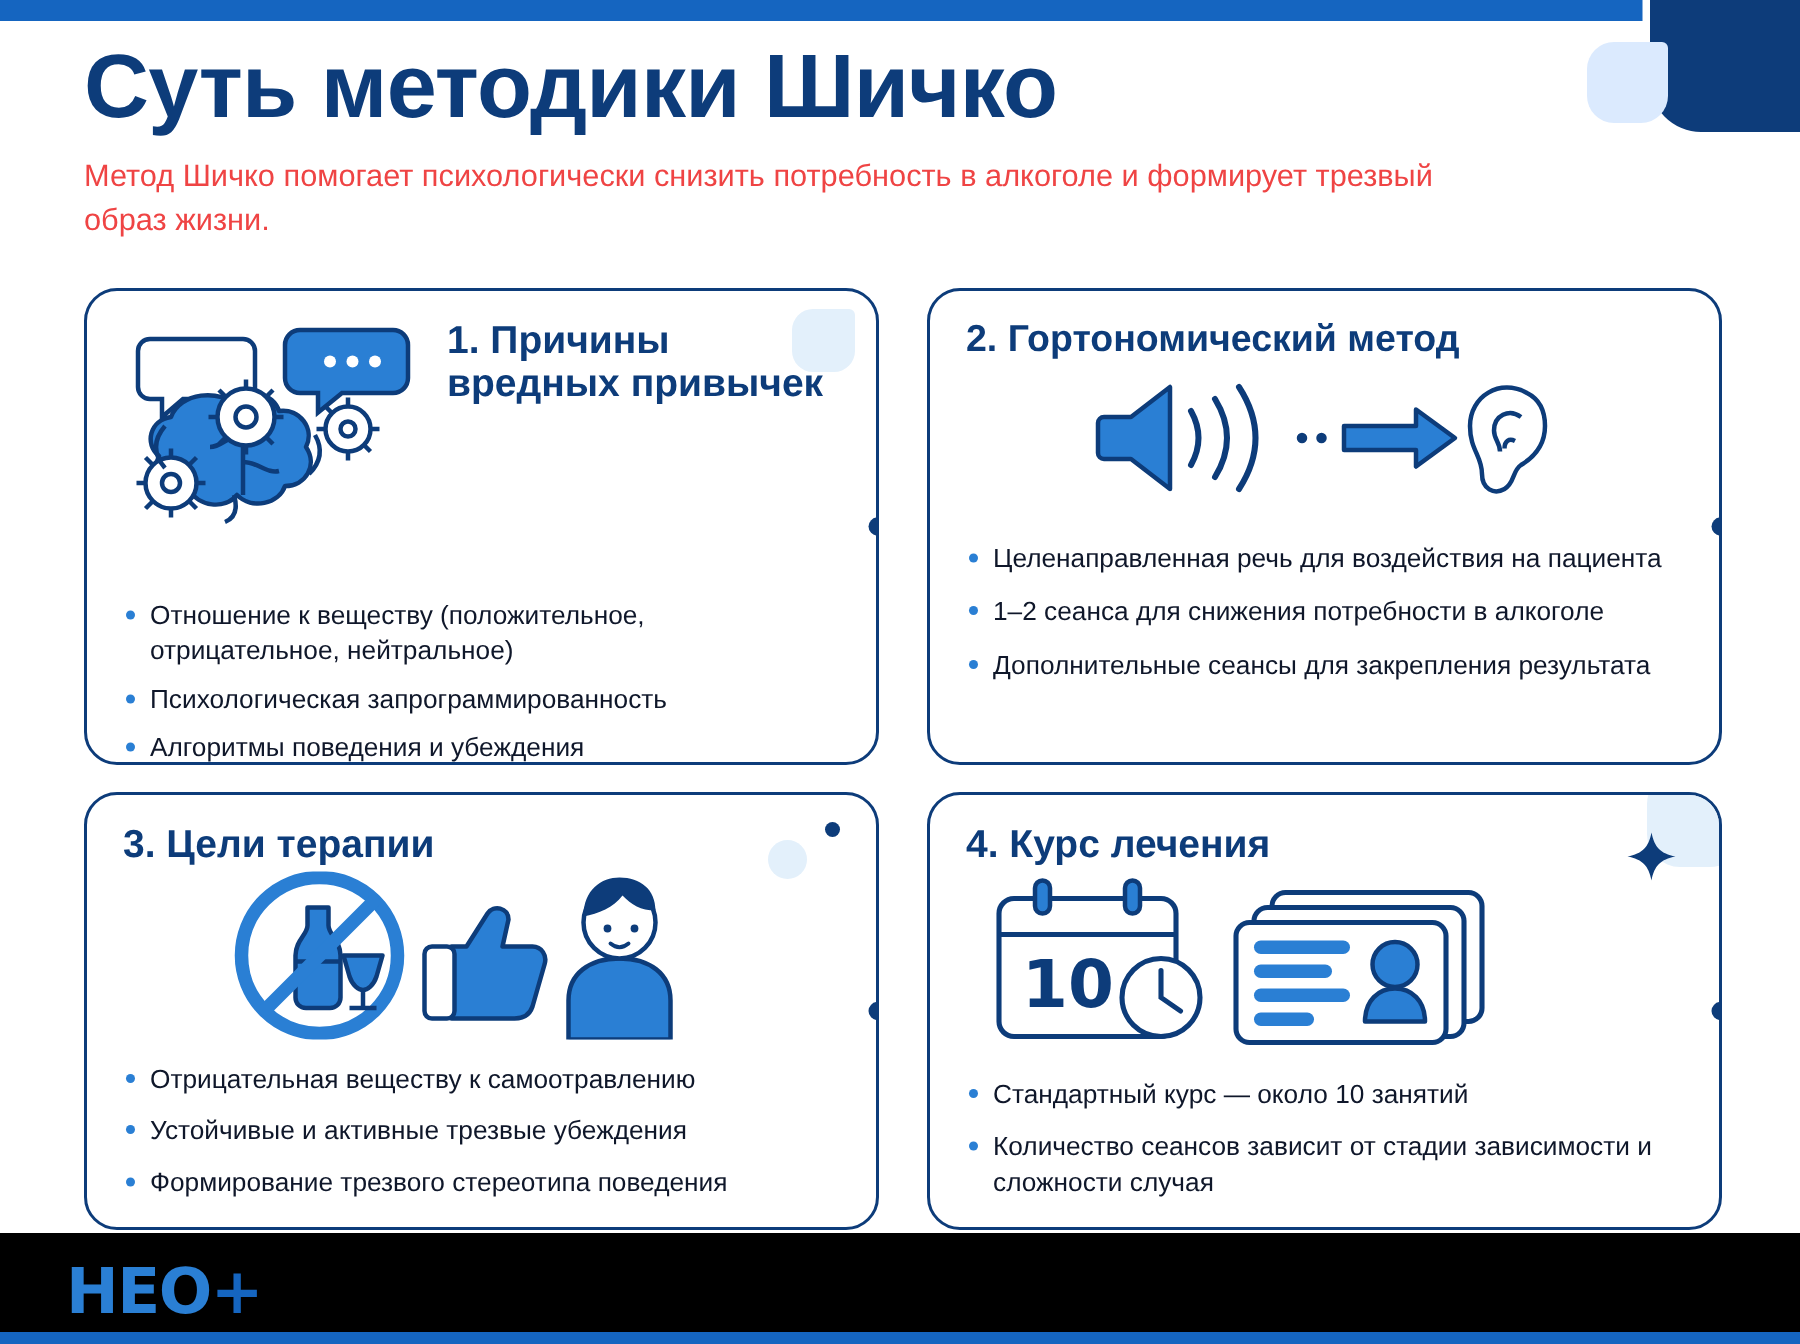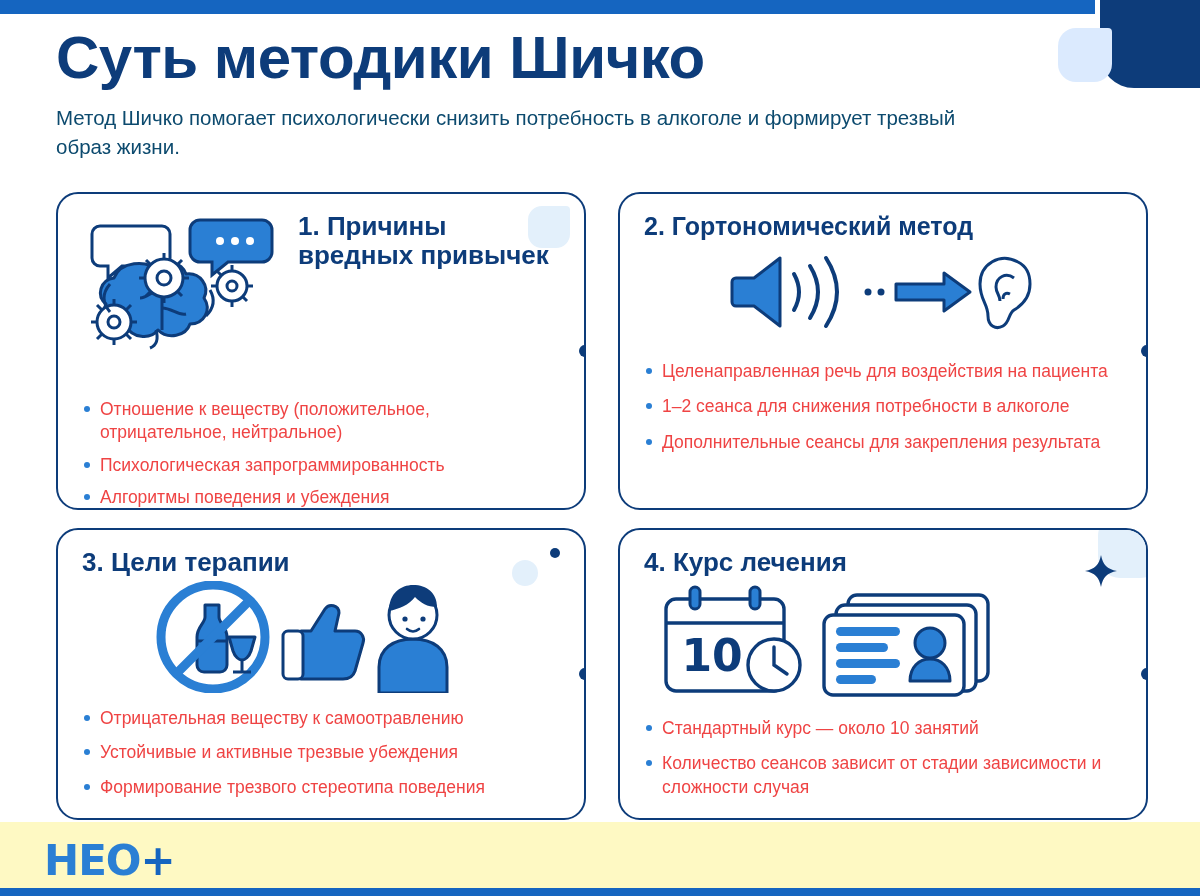--- a/index.html
+++ b/index.html
@@ -36,21 +36,21 @@
     border-radius: 18px 4px 18px 18px;
   }
 
   
   .header { position: absolute; top: 26px; left: 56px; width: 1010px; }
   .title {
     font-size: 60px; font-weight: bold; color: #0d3c7a;
     letter-spacing: -0.5px; margin: 0 0 14px 0; line-height: 1.05;
   }
   .subtitle {
-    font-size: 20.5px; color: #0c4a6e; line-height: 1.42; margin: 0;
+    font-size: 20.5px; color: #ef4444; line-height: 1.42; margin: 0;
     max-width: 960px;
   }
 
   
   .grid {
     position: absolute; top: 192px; left: 56px;
     width: 1092px; height: 630px;
     display: grid;
     grid-template-columns: 530px 530px;
     grid-template-rows: 318px 292px;
@@ -77,21 +77,21 @@
     line-height: 1.12; margin: 0;
   }
   .card-title.small { font-size: 25px; }
   .art { flex: 0 0 auto; }
 
   .bullets { list-style: none; margin: 0; padding: 0; }
   .bullets li {
     position: relative;
     padding-left: 18px;
     font-size: 17.5px;
-    color: #ef4444;
+    color: #0f172a;
     line-height: 1.33;
     margin-bottom: 9px;
   }
   .bullets li::before {
     content: "";
     position: absolute; left: 2px; top: 8px;
     width: 6px; height: 6px; border-radius: 50%;
     background: #2a7fd4;
   }
 
@@ -127,21 +127,21 @@
   .c4 .spark { position: absolute; top: 24px; right: 28px; }
   .c4 .blob {
     position: absolute; top: -16px; right: -16px;
     width: 64px; height: 64px; background: #e3f0fb; border-radius: 22px;
   }
 
   
   .footer {
     position: absolute; left: 0; bottom: 0;
     width: 1200px; height: 74px;
-    background: #fef9c3;
+    background: #000000;
   }
   .footer-accent {
     position: absolute; left: 0; bottom: 0;
     width: 1200px; height: 8px; background: #1565c0;
   }
   .logo {
     position: absolute; left: 44px; top: 14px;
     font-size: 42px; font-weight: bold; letter-spacing: -1px;
     color: #2a7fd4;
     font-family: "DejaVu Sans", sans-serif;

